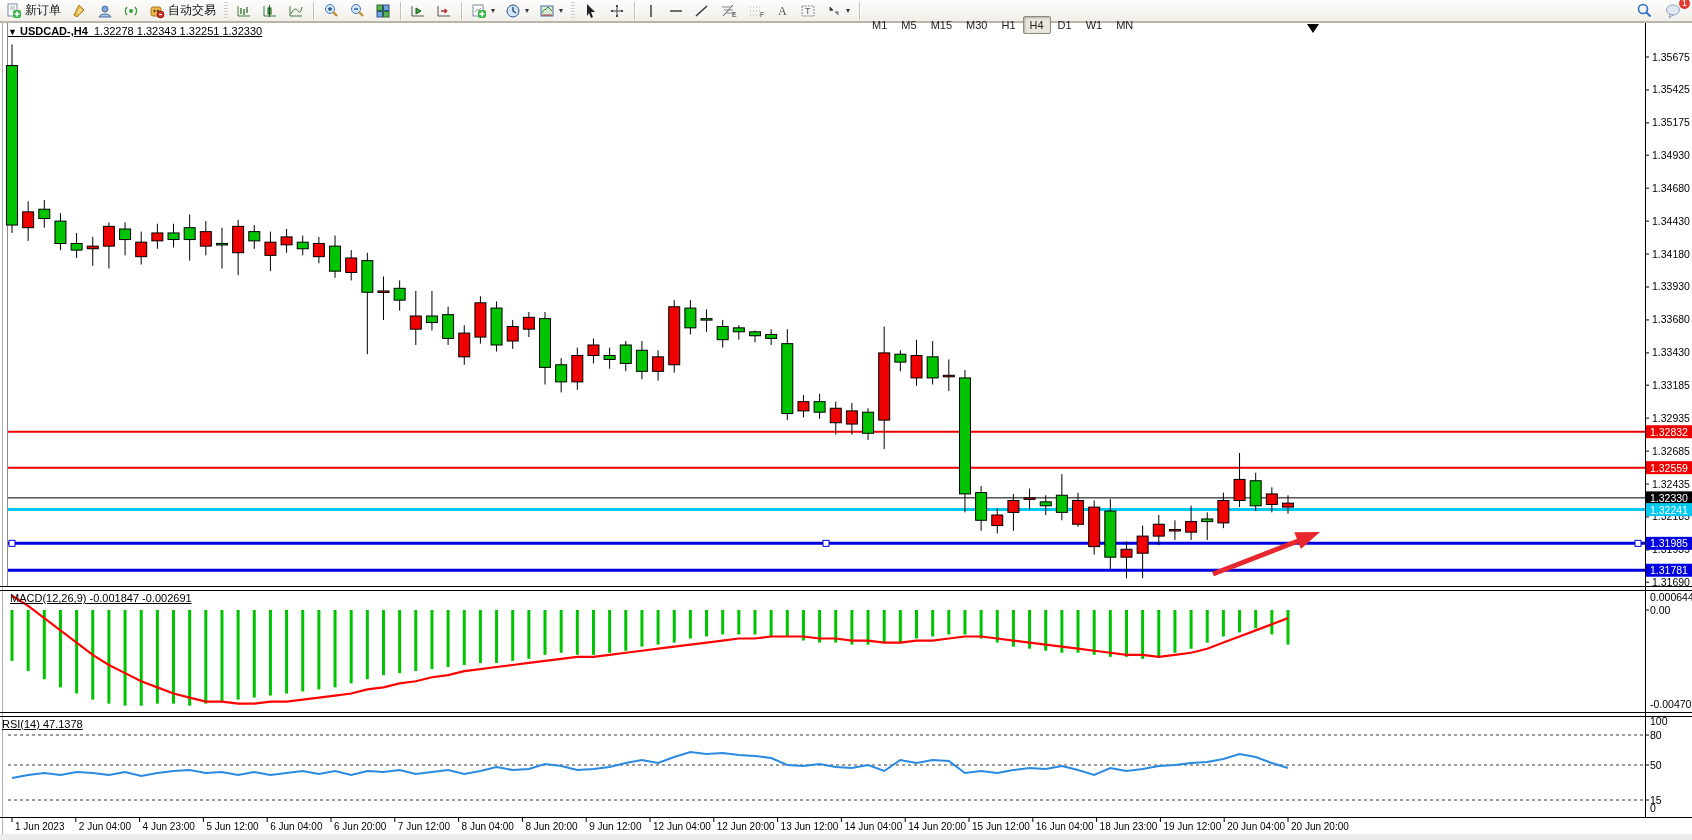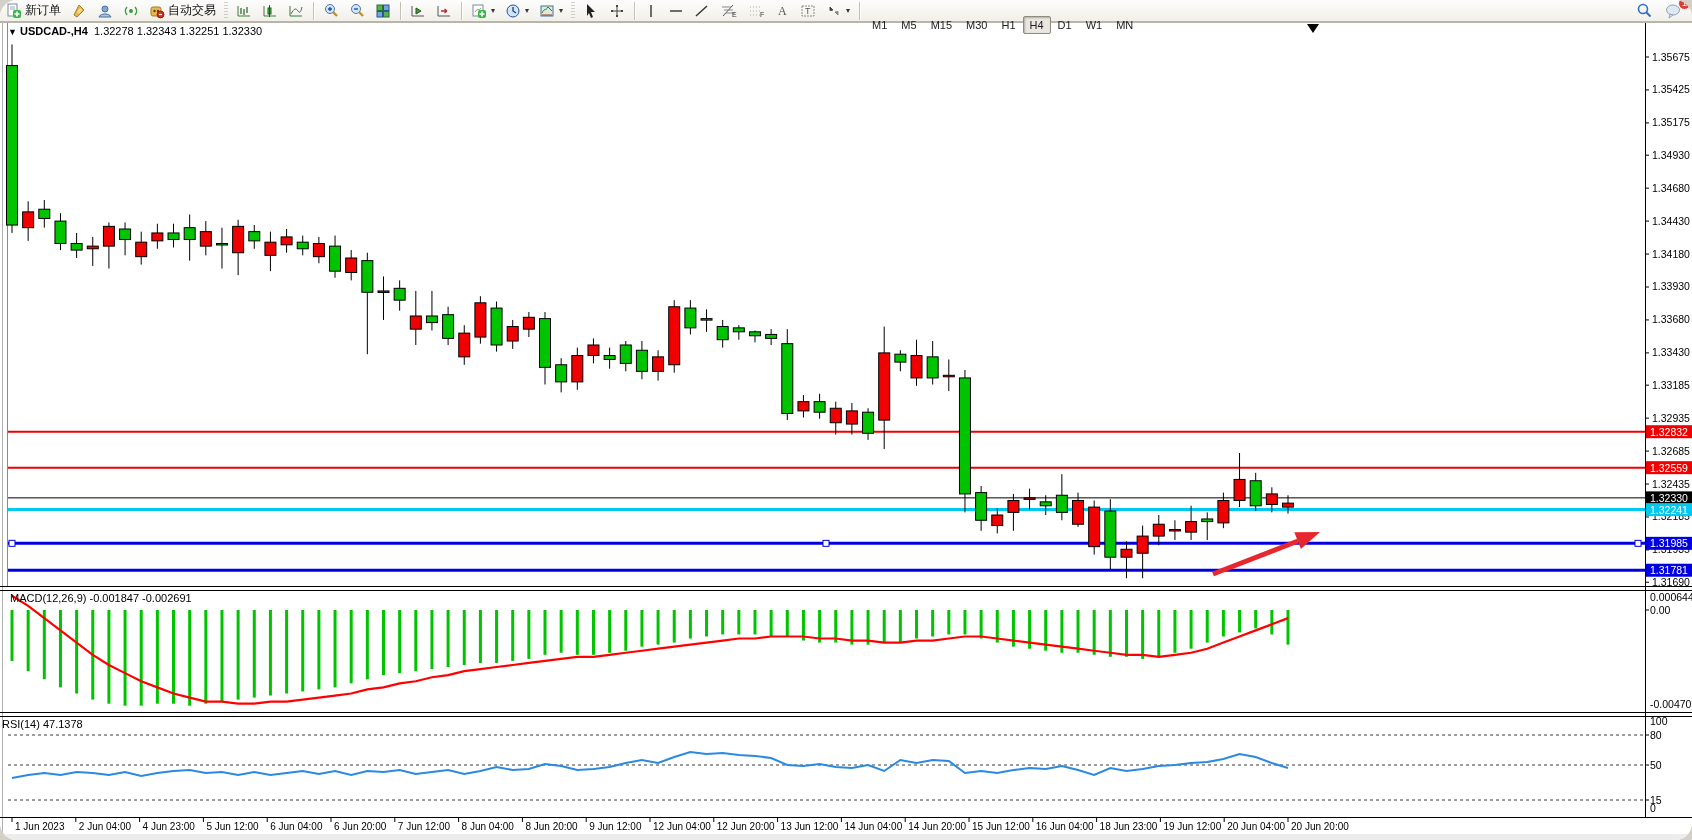--- a/index.html
+++ b/index.html
@@ -1,36 +1,36 @@
 <!DOCTYPE html>
 <html><head>
 <meta charset="utf-8">
 <style>
   html,body{margin:0;padding:0;background:#d4d0c8;}
   #app{position:relative;width:1692px;height:840px;background:#fff;overflow:hidden;
-       font-family:"Liberation Sans","DejaVu Sans",sans-serif;border-radius:17px;}
+       font-family:"Liberation Sans","DejaVu Sans",sans-serif;}
   
   #toolbar{position:absolute;left:0;top:0;width:1692px;height:22px;
     background:linear-gradient(#fdfdfd,#f1efe9);border-bottom:1px solid #b9b5a9;
     display:flex;align-items:center;gap:2px;padding-left:2px;box-sizing:border-box;z-index:5;}
   .tbtn{height:20px;display:flex;align-items:center;gap:3px;padding:0 3px;border:1px solid transparent;border-radius:2px;}
   .tbtn svg{display:block;}
   .tlabel{font-size:12px;color:#111;white-space:nowrap;}
   .tsep{width:1px;height:18px;background:#c3c0b5;margin:0 3px;box-shadow:1px 0 0 #fff;}
   .tgrip{width:4px;height:18px;margin:0 2px;
      background:repeating-linear-gradient(#bbb 0 1px,transparent 1px 3px);opacity:.7;}
   .tfbtn{font-size:11px;color:#222;padding:2px 6px;border:1px solid transparent;border-radius:2px;margin-top:28px;}
   .tfbtn.active{border:1px solid #8e8a7e;background:#e9e7df;box-shadow:inset 1px 1px 2px rgba(0,0,0,.25);}
   .caret{font-size:8px;color:#333;margin-left:1px;}
   #tb-right{margin-left:auto;display:flex;align-items:center;gap:4px;padding-right:6px;}
   #chat-badge{position:absolute;top:-4px;right:-6px;background:#e03c31;color:#fff;border-radius:7px;
     font-size:9px;line-height:11px;min-width:11px;text-align:center;border:1px solid #fff;}
   
   #chart-svg{position:absolute;left:0;top:0;}
-  .ovl{position:absolute;font-size:11px;color:#000;white-space:pre;z-index:3;}
+  .ovl{position:absolute;font-size:11px;color:#000;white-space:pre;z-index:3;text-decoration:underline;}
 </style>
 </head>
 <body>
 <div id="app">
 
 <div id="toolbar">
   <div class="tbtn">
     <span>
           <svg width="16" height="16">
             <rect x="2" y="1" width="9" height="12" fill="#fff" stroke="#7a8aa0"></rect>

